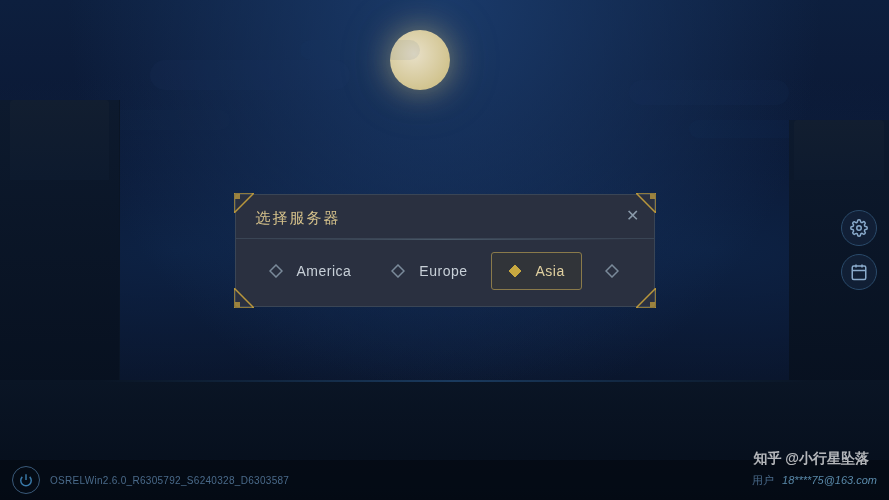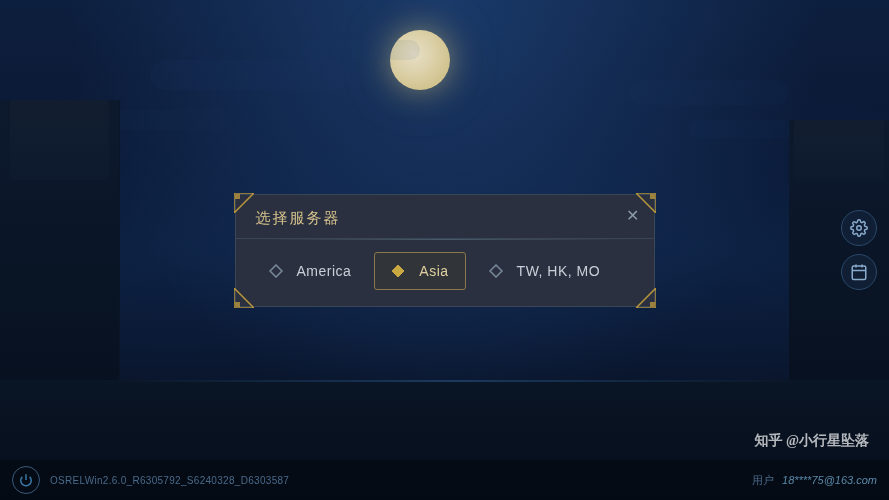--- a/index.html
+++ b/index.html
@@ -201,27 +201,26 @@
       align-items: center;
       justify-content: center;
       cursor: pointer;
       color: #8aabcc;
       font-size: 16px;
     }
 
     
     .watermark {
       position: absolute;
-      bottom: 50px;
+      bottom: 32px;
       right: 20px;
       z-index: 10;
       color: rgba(255,255,255,0.7);
       font-size: 14px;
       font-weight: bold;
-      font-family: Liberation Serif, serif;
     }
 
     
     .modal-overlay {
       position: absolute;
       inset: 0;
       z-index: 20;
       display: flex;
       align-items: center;
       justify-content: center;
@@ -418,28 +417,33 @@
 
     <div class="dialog-divider"></div>
 
     <div class="server-list" id="server-list">
     <div class="server-item">
           <span class="server-diamond"><svg viewBox="0 0 14 14" width="14" height="14">
               <polygon points="7,1 13,7 7,13 1,7" fill="none" stroke="#7a8a9a" stroke-width="1.5"></polygon>
             </svg></span>
           <span class="server-name">America</span>
         </div>
+        <div class="server-item">
+          <span class="server-diamond"><svg viewBox="0 0 14 14" width="14" height="14">
+              <polygon points="7,1 13,7 7,13 1,7" fill="none" stroke="#7a8a9a" stroke-width="1.5"></polygon>
+            </svg></span>
+          <span class="server-name">Europe</span>
+        </div>
         <div class="server-item selected">
           <span class="server-diamond"><svg viewBox="0 0 14 14" width="14" height="14">
               <polygon points="7,1 13,7 7,13 1,7" fill="#c8a840" stroke="#c8a840"></polygon>
             </svg></span>
           <span class="server-name">Asia</span>
         </div>
         <div class="server-item">
           <span class="server-diamond"><svg viewBox="0 0 14 14" width="14" height="14">
               <polygon points="7,1 13,7 7,13 1,7" fill="none" stroke="#7a8a9a" stroke-width="1.5"></polygon>
             </svg></span>
-          <span class="server-name">TW, HK, MO</span>
         </div>
       </div>
 
   </div>
 </div>
 
 </body></html>

